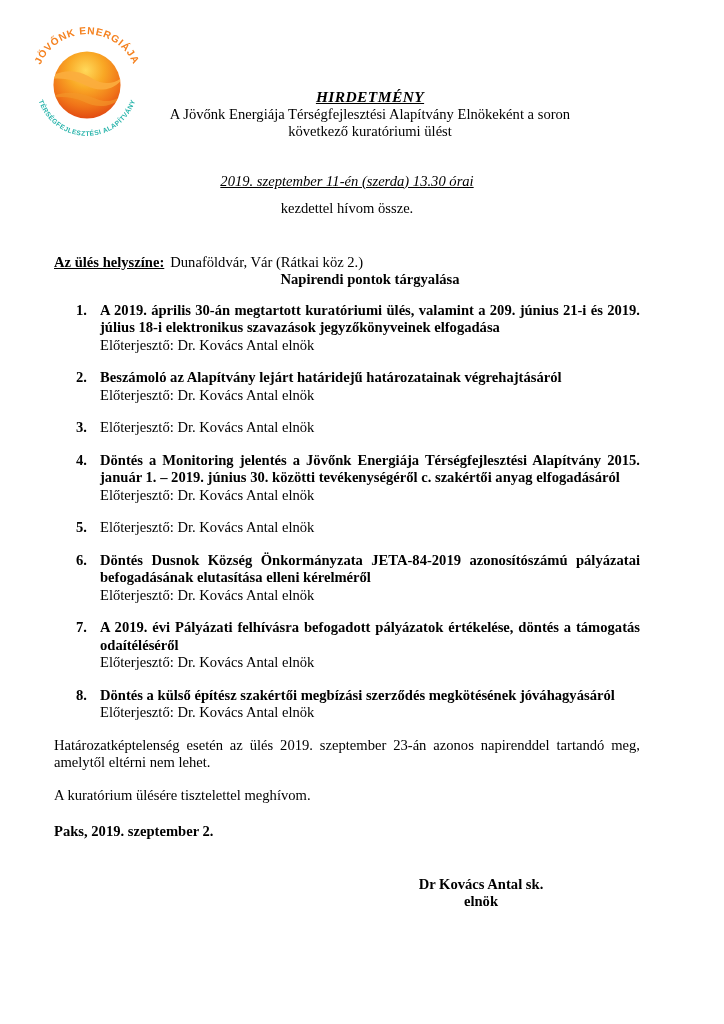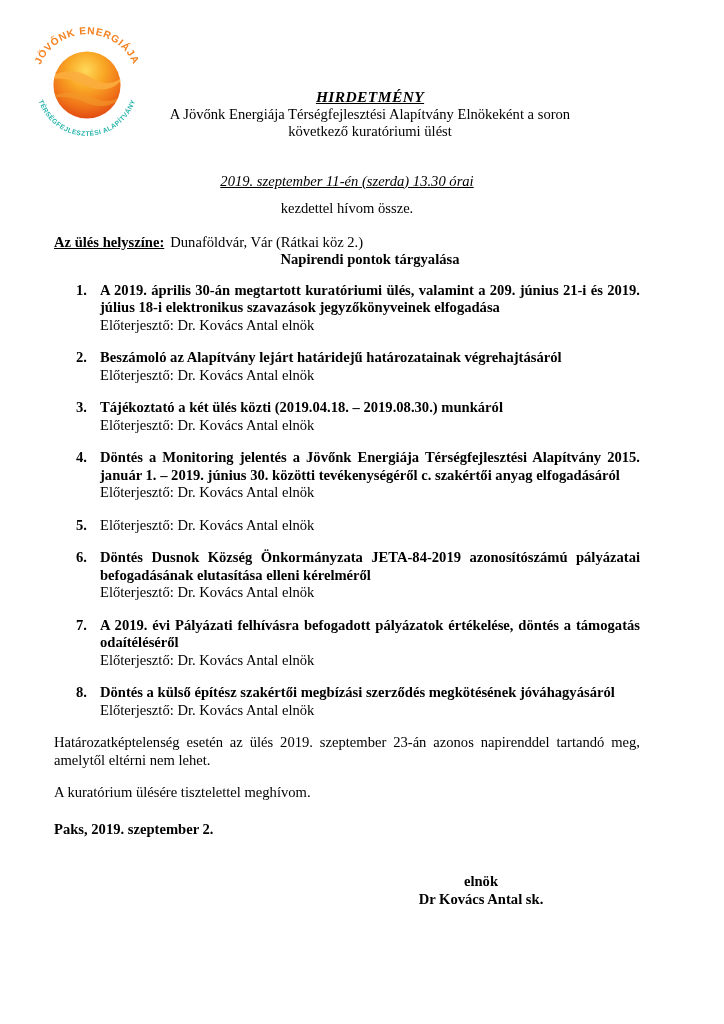--- a/index.html
+++ b/index.html
@@ -32,21 +32,21 @@
     font-style: italic;
     text-decoration: underline;
     letter-spacing: 0.4px;
   }
   .intro-line { font-size: 14.6px; }
 
   .date-line { margin-top: 32px; text-align: center; }
   .date-line .dl-text { font-style: italic; text-decoration: underline; }
   .date-suffix { margin-top: 10px; text-align: center; }
 
-  .location { margin-top: 16px; }
+  .location { margin-top: 36px; }
   .loc-label { font-weight: bold; text-decoration: underline; margin-right: 6px; }
 
   .agenda-heading {
     padding-left: 46px;
     text-align: center;
     font-weight: bold;
   }
 
   .agenda-list { margin-top: 13px; }
   .agenda-item { display: flex; margin-bottom: 15px; }
@@ -140,21 +140,20 @@
     <div class="agenda-num">2.</div>
     <div class="agenda-body">
       <div class="agenda-title">Beszámoló az Alapítvány lejárt határidejű határozatainak végrehajtásáról</div>
       <div class="agenda-presenter">Előterjesztő: Dr. Kovács Antal elnök</div>
     </div>
   </div>
 
   <div class="agenda-item">
     <div class="agenda-num">3.</div>
     <div class="agenda-body">
-      <div class="agenda-title">Tájékoztató a két ülés közti (2019.04.18. – 2019.08.30.) munkáról</div>
       <div class="agenda-presenter">Előterjesztő: Dr. Kovács Antal elnök</div>
     </div>
   </div>
 
   <div class="agenda-item">
     <div class="agenda-num">4.</div>
     <div class="agenda-body">
       <div class="agenda-title">Döntés a Monitoring jelentés a Jövőnk Energiája Térségfejlesztési Alapítvány 2015. január 1. – 2019. június 30. közötti tevékenységéről c. szakértői anyag elfogadásáról</div>
       <div class="agenda-presenter">Előterjesztő: Dr. Kovács Antal elnök</div>
     </div>
@@ -190,18 +189,18 @@
       <div class="agenda-presenter">Előterjesztő: Dr. Kovács Antal elnök</div>
     </div>
   </div>
 </div>
 
     <p class="quorum-note">Határozatképtelenség esetén az ülés 2019. szeptember 23-án azonos napirenddel tartandó meg, amelytől eltérni nem lehet.</p>
     <p class="invitation">A kuratórium ülésére tisztelettel meghívom.</p>
     <p class="place-date">Paks, 2019. szeptember 2.</p>
 
     <div class="signature">
+      <div>Dr Kovács Antal sk.</div>
       <div>elnök</div>
-      <div>Dr Kovács Antal sk.</div>
     </div>
 
   </div>
 </div>
 
 </body></html>

